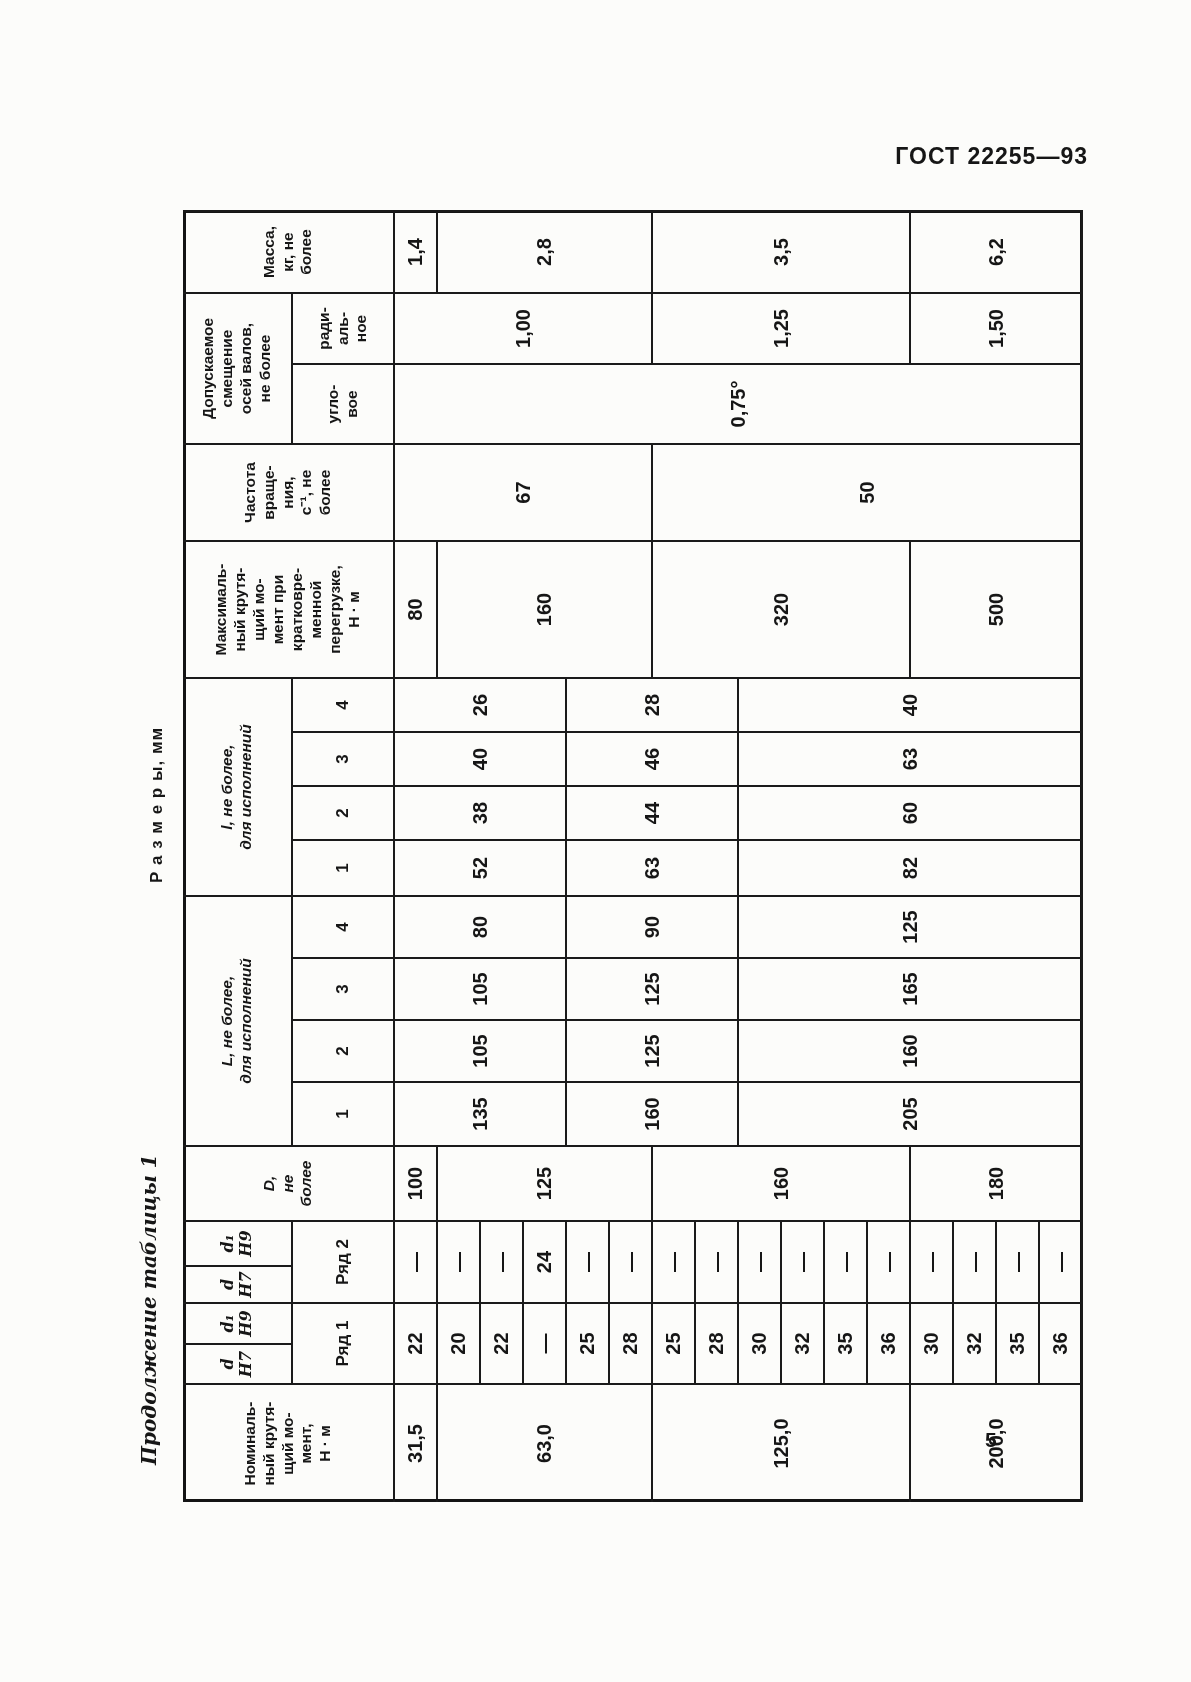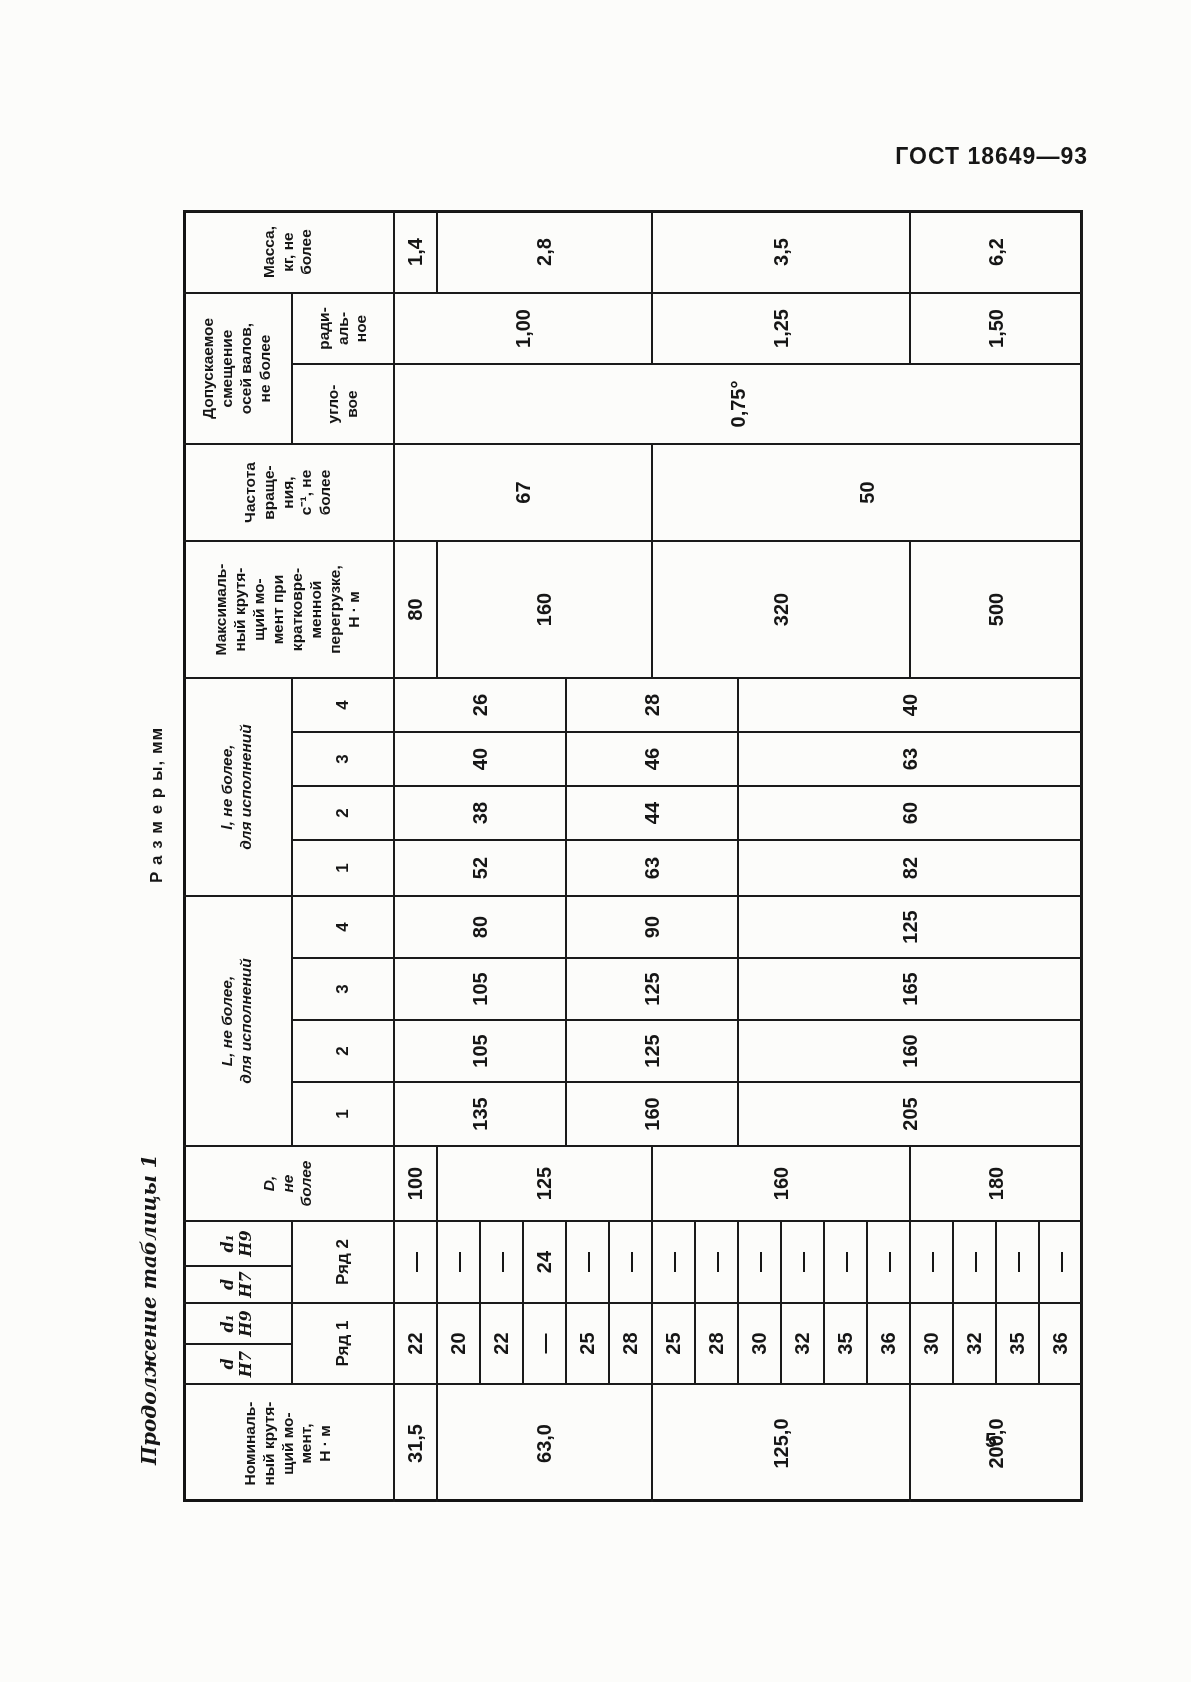--- a/index.html
+++ b/index.html
@@ -22,21 +22,21 @@
      text-align:center;white-space:pre-line;font-weight:bold;font-size:20px;padding:1px;
      line-height:1.15;}
   .hdr{font-size:15.5px;line-height:1.22;}
   .sub{font-size:17px;}
   .dvar{font-family:"DejaVu Serif",serif;font-style:italic;font-size:16px;}
 </style>
 </head>
 <body>
 
 <div id="page">
-  <div id="gost-ref">ГОСТ 18649—93</div>
+  <div id="gost-ref">ГОСТ 22255—93</div>
   <div id="page-num">5</div>
 
   <div id="rot">
     <div id="cap-cont">Продолжение таблицы 1</div>
     <div id="cap-units">Р а з м е р ы,  мм</div>
     <div id="frame"></div>
 
     <div class="c hdr" style="left:3px;top:48px;width:119px;height:212px">Номиналь-
 ный крутя-
 щий мо-

